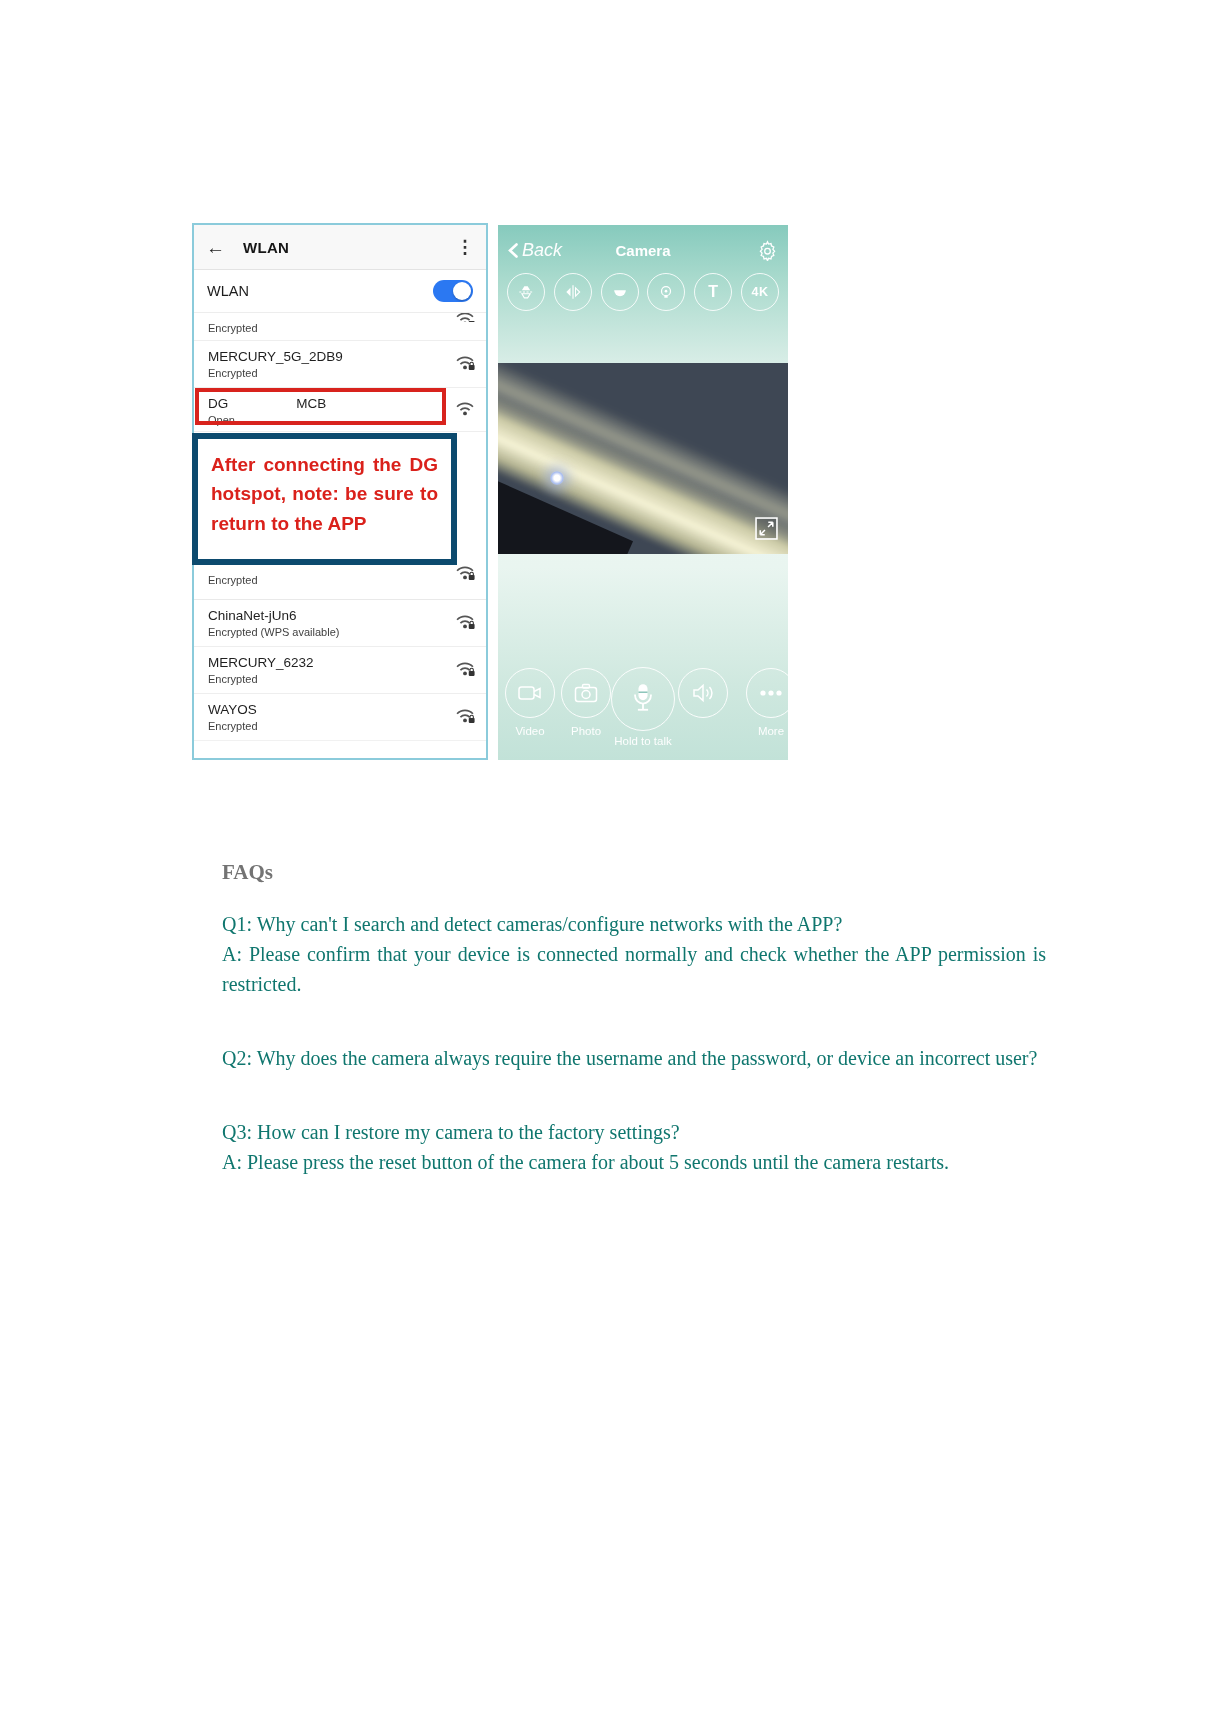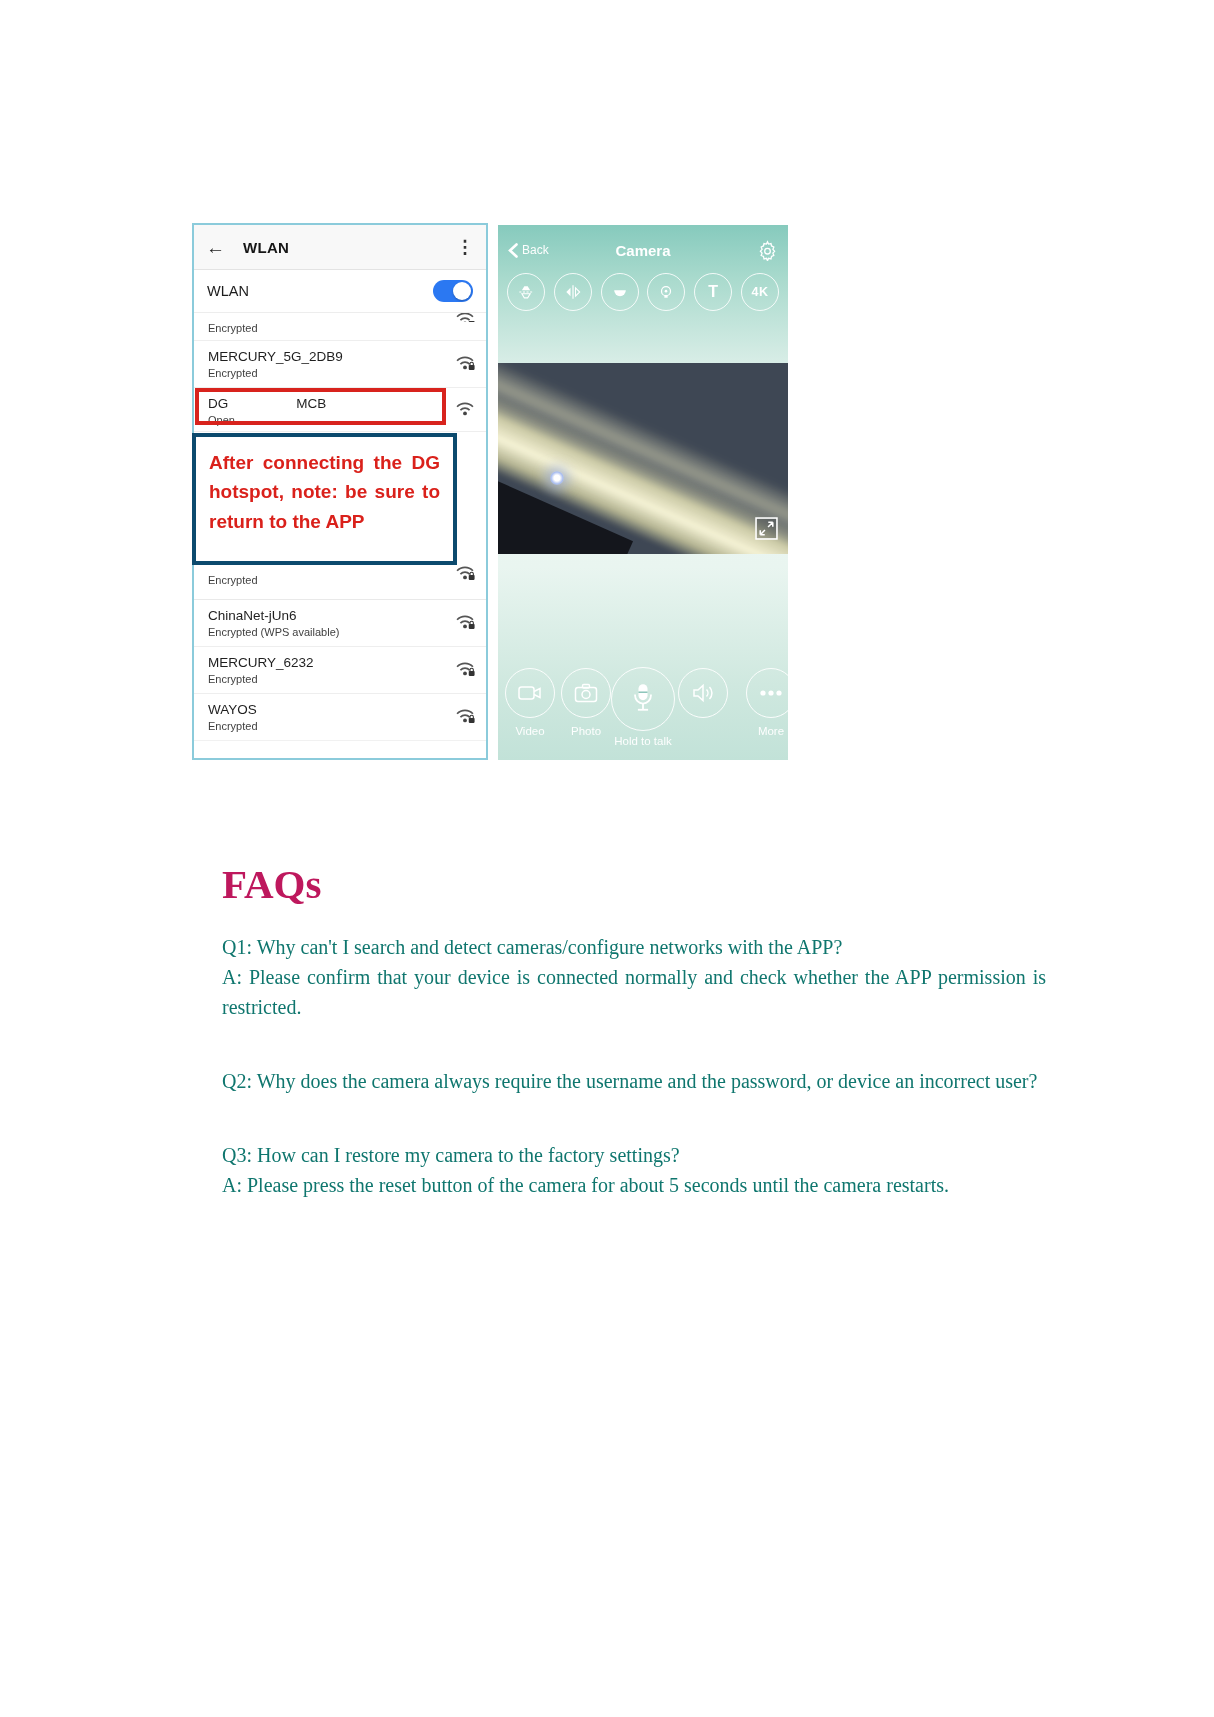--- a/index.html
+++ b/index.html
@@ -32,29 +32,29 @@
   .row-covered { height:35px; padding-top:6px; }
   .wifi-ic { position:absolute; right:11px; top:50%; transform:translateY(-50%); }
   .wifi-clip { position:absolute; right:11px; top:0; height:9px; overflow:hidden; }
   .wifi-clip svg { margin-top:-9px; }
   .wifi-under { top:auto; bottom:6px; transform:none; }
 
   .dg-gap { display:inline-block; width:68px; }
   .dg-outline { position:absolute; left:1px; top:163px; width:251px; height:37px;
     border:4px solid #d8231d; z-index:4; pointer-events:none; }
   .annotation { position:absolute; left:-2px; top:208px; width:265px; height:132px;
-    background:#ffffff; border:4px solid #0c4a6e; z-index:6; padding:11px 13px; }
+    background:#ffffff; border:6px solid #0c4a6e; z-index:6; padding:11px 13px; }
   .annotation p { color:#da211b; font-weight:bold; font-size:19px; line-height:1.55;
     text-align:justify; }
 
   
   .cam-phone { position:absolute; left:498px; top:225px; width:290px; height:535px; overflow:hidden;
     background:linear-gradient(180deg,#86cabd 0%,#a9dacd 10%,#dff0ea 28%,#edf7f3 42%,#e9f5f0 64%,#cfe8df 86%,#c2e2d8 100%); }
   .cam-header { position:absolute; left:0; top:12px; right:0; height:26px; display:flex; align-items:center; padding:0 10px; }
-  .cam-back { display:flex; align-items:center; gap:4px; color:#fdfefe; font-size:12px; }
+  .cam-back { display:flex; align-items:center; gap:4px; color:#fdfefe; font-size:18px;font-style:italic; }
   .cam-title { position:absolute; left:50%; transform:translateX(-50%); color:#ffffff; font-weight:bold; font-size:15px; }
   .cam-gear { margin-left:auto; display:flex; }
   .cam-toolbar { position:absolute; left:0; top:48px; right:0; height:40px; display:flex;
     justify-content:space-between; padding:0 9px; }
   .tb-circ { width:38px; height:38px; border:1.4px solid rgba(255,255,255,.85); border-radius:50%;
     display:flex; align-items:center; justify-content:center; color:#fff; }
   .tb-t { font-size:16px; font-weight:bold; color:#fff; }
   .tb-4k { font-size:12.5px; font-weight:bold; color:#fff; letter-spacing:.5px; }
 
   .viewport { position:absolute; left:0; top:138px; width:290px; height:191px; background:#3e4754; overflow:hidden; }
@@ -79,21 +79,21 @@
   .ctrl-sm { width:56px; }
   .ctrl-big { width:70px; }
   .ctrl-big .circ { width:64px; height:64px; }
   .ctrl .lbl { margin-top:7px; color:rgba(255,255,255,.97); font-size:11.5px; white-space:nowrap; }
   .ctrl-big .lbl { margin-top:4px; }
   .c-video { left:4px; top:1px; } .c-photo { left:60px; top:1px; }
   .c-talk { left:110px; top:0; } .c-audio { left:177px; top:1px;gap:46px; } .c-more { left:245px; top:1px; }
 
   
   .faq { position:absolute; left:222px; top:860px; width:824px; font-family:"Liberation Serif", serif; }
-  .faq-title { color:#be185d; font-size:41px; font-weight:bold; margin-bottom:24px; font-family:"Liberation Serif", serif; }
+  .faq-title { color:#737373; font-size:21px; font-weight:bold; margin-bottom:24px; font-family:"Liberation Serif", serif; }
   .qa { margin-bottom:44px; }
   .qa p { font-size:20px; line-height:30px; color:#0f766e; text-align:justify; }
 </style>
 </head>
 <body>
 
 <div class="page">
 
   <div class="wlan-phone">
 

